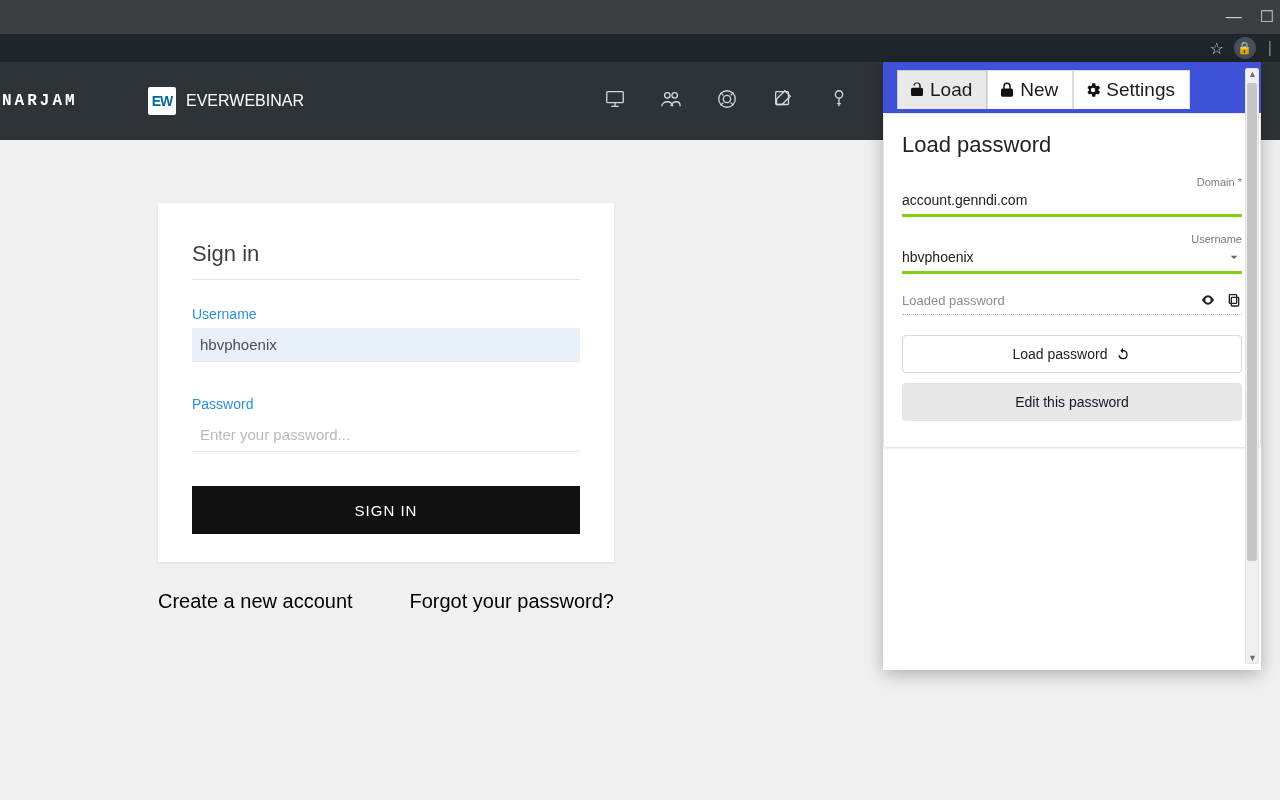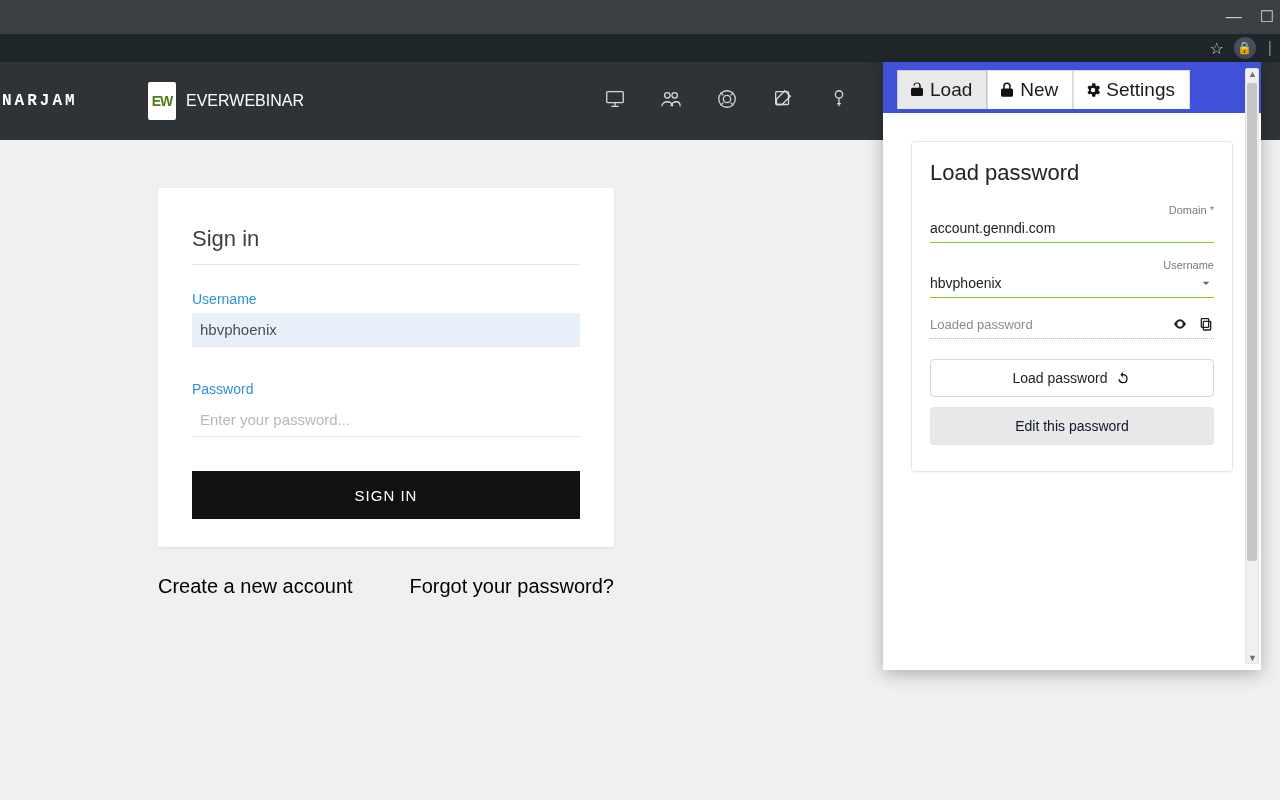--- a/index.html
+++ b/index.html
@@ -13,49 +13,49 @@
   
   .chromebar { height: 28px; background: #1f272b; display:flex; justify-content:flex-end; align-items:center; padding-right:8px; gap:10px;}
   .chrome-star { color:#d6d6d6; font-size:16px; }
   .chrome-lock { width:22px; height:22px; border-radius:50%; background:#46505a; display:flex; align-items:center; justify-content:center; color:#111; font-size:12px;}
   .chrome-pipe { color:#888; font-size:16px; padding-left:2px;}
 
   
   .siteheader { height: 78px; background: #2e3337; display:flex; align-items:center; color:#fff; }
   .brand-left { font-weight:700; letter-spacing:3px; font-size:16px; padding-left:0; width:90px; text-align:left; padding-left:2px; color:#fff;font-family:Liberation Mono, monospace;}
   .brand-logo { display:flex; align-items:center; gap:10px; margin-left:58px;}
-  .logo-box { width:28px; height:38px; background:#fff; color:#4d7c0f; font-weight:800; font-size:14px; display:flex; align-items:center; justify-content:center; border-radius:2px; letter-spacing:-1px;}
+  .logo-box { width:28px; height:28px; background:#fff; color:#0369a1; font-weight:800; font-size:14px; display:flex; align-items:center; justify-content:center; border-radius:2px; letter-spacing:-1px;}
   .header-icons { margin-left:auto; display:flex; gap:34px; padding-right:430px; align-items:center;}
   .header-icons svg { width:22px; height:22px; stroke:#d7dadd; fill:none; stroke-width:1.4; }
 
   
-  .main { position:relative; padding-top:48px; }
+  .main { position:relative; padding-top:48px;margin-top:15px; }
   .signin-card { width:456px; background:#fff; margin-left:158px; padding:38px 34px 28px 34px; box-shadow:0 1px 3px rgba(0,0,0,.08); }
   .signin-title { font-size:22px; color:#3a3f44; font-weight:400; margin-bottom:12px;}
   .signin-hr { border:0; border-bottom:1px solid #e6e6e6; margin-bottom:26px;}
   .field-label { color:#2b91d9; font-size:14px; margin-bottom:6px; font-weight:400;}
   .field { width:100%; border:0; border-bottom:1px solid #e6e6e6; padding:8px 8px; font-size:15px; color:#4b4f52; outline:none; margin-bottom:34px;}
   .field.username { background:#e8f0fa; }
   .field::placeholder { color:#b5b9bc; }
   .signin-btn { width:100%; height:48px; background:#111; color:#fff; border:0; font-size:15px; letter-spacing:1px; cursor:pointer; }
   .below-links { width:456px; margin-left:158px; display:flex; justify-content:space-between; padding-top:28px;}
   .below-links a { color:#000000; font-size:20px; text-decoration:none; }
 
   
   .popup { position:absolute; top:62px; right:19px; width:378px; height:608px; background:#fff; box-shadow:0 4px 18px rgba(0,0,0,.28); display:flex; flex-direction:column; border-radius:2px;}
   .popup-header { background:#3f51d6; padding:8px 12px 0 14px; display:flex; gap:0;}
   .popup-tab { background:#fff; padding:8px 14px 8px 10px; display:flex; align-items:center; gap:4px; font-size:19px; color:#1a1a1a; cursor:pointer; border:1px solid #dcdcdc; border-bottom:0;}
   .popup-tab.active { background:#e9e9e9; border-color:#c9c9c9;}
   .popup-tab svg { width:18px; height:18px; }
   .popup-divider { height:4px; background:#3f51d6;}
-  .popup-body { flex:1; background:#fff; padding:28px; overflow:auto;}
+  .popup-body { flex:1; background:#fff; padding:0; overflow:auto;}
   .pm-card { border:1px solid #e6e6e6; border-radius:4px; padding:18px 18px 16px 18px; box-shadow:0 1px 2px rgba(0,0,0,.06);}
   .pm-title { font-size:22px; color:#222; margin-bottom:18px; font-weight:400;}
   .pm-label { font-size:11px; color:#7a7a7a; margin-bottom:2px;text-align:right;}
-  .pm-input-row { border-bottom:1px solid #84cc16; padding:2px 0 6px 0; display:flex; align-items:center; justify-content:space-between; margin-bottom:16px; font-size:14px; color:#222;}
+  .pm-input-row { border-bottom:3px solid #84cc16; padding:2px 0 6px 0; display:flex; align-items:center; justify-content:space-between; margin-bottom:16px; font-size:14px; color:#222;}
   .pm-input-row.dotted { border-bottom:1px dotted #b5b5b5; color:#8a8a8a; font-size:13px; margin-bottom:20px;}
   .pm-input-row .icons { display:flex; gap:10px; align-items:center;}
   .pm-input-row .icons svg { width:16px; height:16px; }
   .pm-btn { width:100%; height:38px; border:1px solid #d7d7d7; background:#fff; border-radius:4px; font-size:14px; color:#222; display:flex; align-items:center; justify-content:center; gap:8px; cursor:pointer; margin-bottom:10px;}
   .pm-btn.disabled { background:#e8e8e8; color:#0f172a; border-color:#e2e2e2; cursor:default;margin-top:9px;}
   .pm-btn svg { width:16px; height:16px; }
 
   
   .popup-scroll { position:absolute; right:2px; top:6px; bottom:6px; width:14px; background:#f0f0f0; border:1px solid #e2e2e2; border-radius:2px; display:flex; flex-direction:column; align-items:center;}
   .popup-scroll .thumb { position:absolute; top:14px; width:10px; height:478px; background:#c6c6c6; border-radius:2px;}

